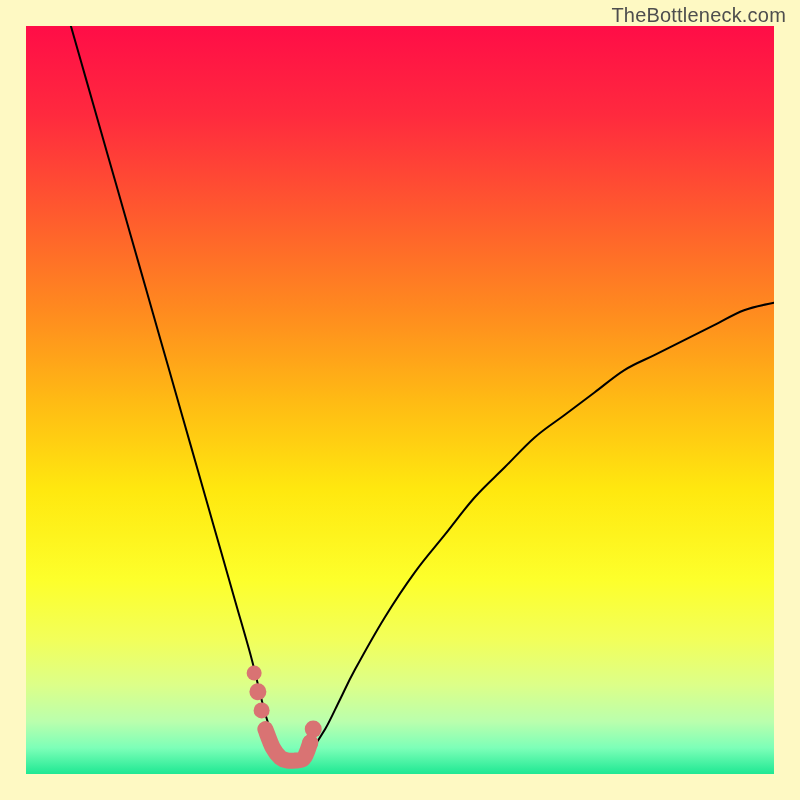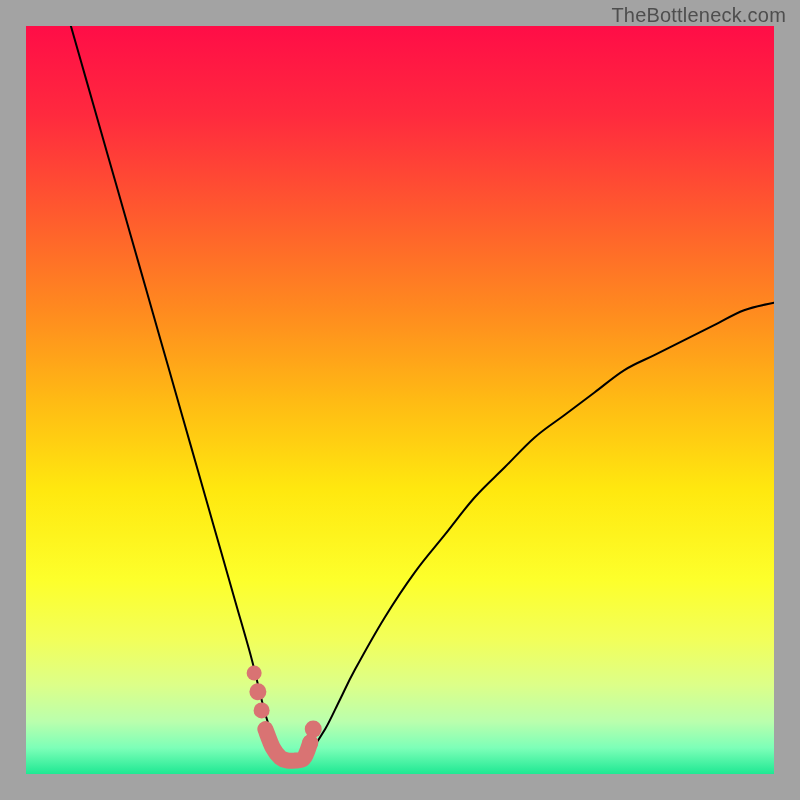--- a/index.html
+++ b/index.html
@@ -1,21 +1,21 @@
 <!DOCTYPE html>
 <html><head>
 <meta charset="utf-8">
 <style>
   * { margin: 0; padding: 0; box-sizing: border-box; }
   html, body { width: 800px; height: 800px; overflow: hidden; background: #000; }
   .frame {
     position: absolute;
     left: 0; top: 0;
     width: 800px; height: 800px;
-    background: #a3a3a3;
+    background: #fef9c3;
   }
   .plot-area {
     position: absolute;
     left: 26px;
     top: 26px;
     width: 748px;
     height: 748px;
     overflow: hidden;
   }
   .watermark {

